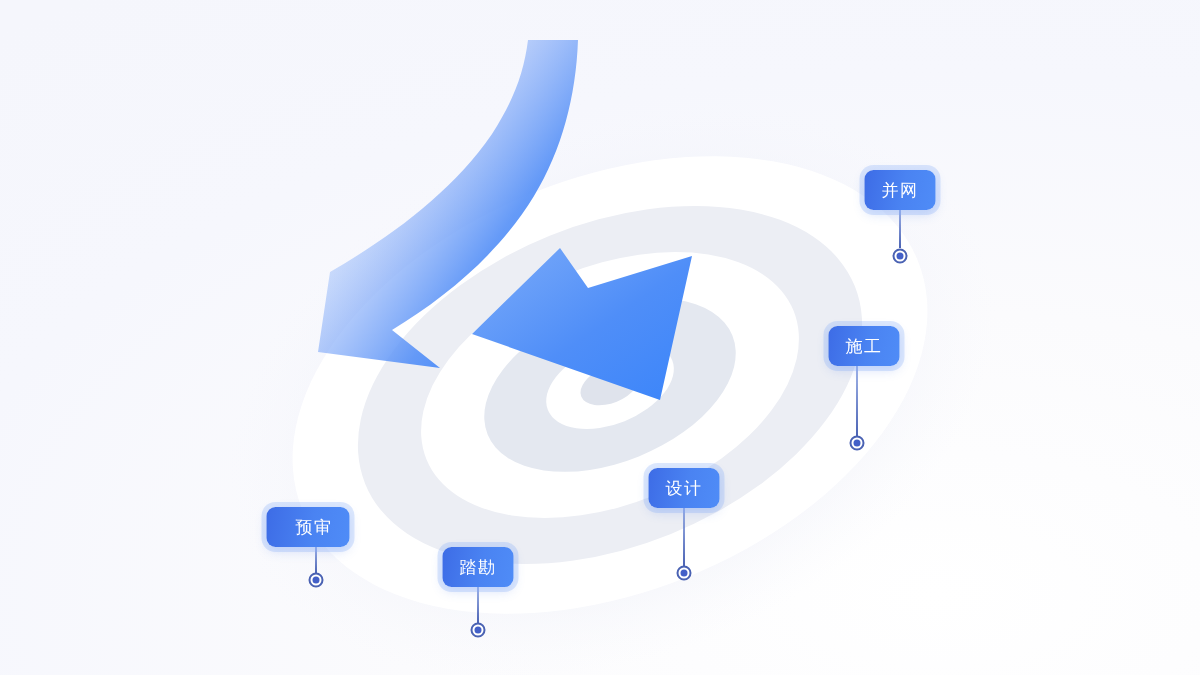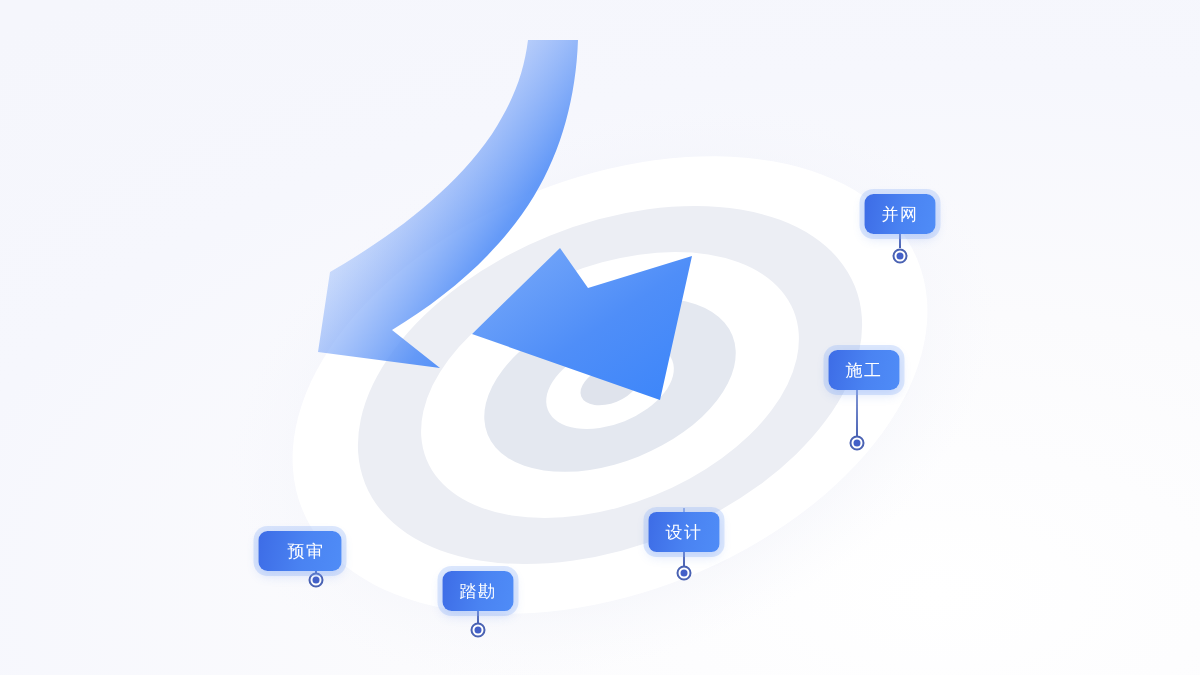--- a/index.html
+++ b/index.html
@@ -46,21 +46,20 @@
     padding: 0 17px;
     border-radius: 9px;
     color: #ffffff;
     font-size: 17px;
     letter-spacing: 1.5px;
     white-space: nowrap;
     background: linear-gradient(100deg, #3d6ce6 0%, #4a83f2 55%, #4f8cf7 100%);
     box-shadow:
       0 0 0 5px rgba(134, 174, 248, 0.28),
       0 4px 12px rgba(70, 120, 230, 0.22);
-    margin-top: 24px;
   }
   .stem {
     position: absolute;
     width: 2px;
     transform: translateX(-50%);
     background: linear-gradient(180deg, rgba(87,122,214,0.55) 0%, #4b63b4 100%);
   }
   .dot {
     position: absolute;
     width: 15px;
@@ -143,35 +142,35 @@
                L 692 256
                L 660 400
                Z" fill="url(#headGrad)"></path>
     </g>
   </svg>
 
   <div id="nodes">
       <div class="node">
         <div class="stem" style="left: 316px; top: 547px; height: 26px;"></div>
         <div class="dot" style="left: 316px; top: 580px;"></div>
-        <div class="badge" style="left: 300px; top: 507px; padding-left: 29px;">
+        <div class="badge" style="left: 308px; top: 507px; padding-left: 29px;">
           <span>预审</span>
         </div>
       </div>
       <div class="node">
         <div class="stem" style="left: 478px; top: 587px; height: 36px;"></div>
         <div class="dot" style="left: 478px; top: 630px;"></div>
         <div class="badge" style="left: 478px; top: 547px; justify-content: center;">
           <span>踏勘</span>
         </div>
       </div>
       <div class="node">
         <div class="stem" style="left: 684px; top: 508px; height: 58px;"></div>
         <div class="dot" style="left: 684px; top: 573px;"></div>
-        <div class="badge" style="left: 684px; top: 488px; border-radius: 8px;">
+        <div class="badge" style="left: 684px; top: 468px;">
           <span>设计</span>
         </div>
       </div>
       <div class="node">
         <div class="stem" style="left: 857px; top: 366px; height: 70px;"></div>
         <div class="dot" style="left: 857px; top: 443px;"></div>
         <div class="badge" style="left: 864px; top: 326px;">
           <span>施工</span>
         </div>
       </div>

